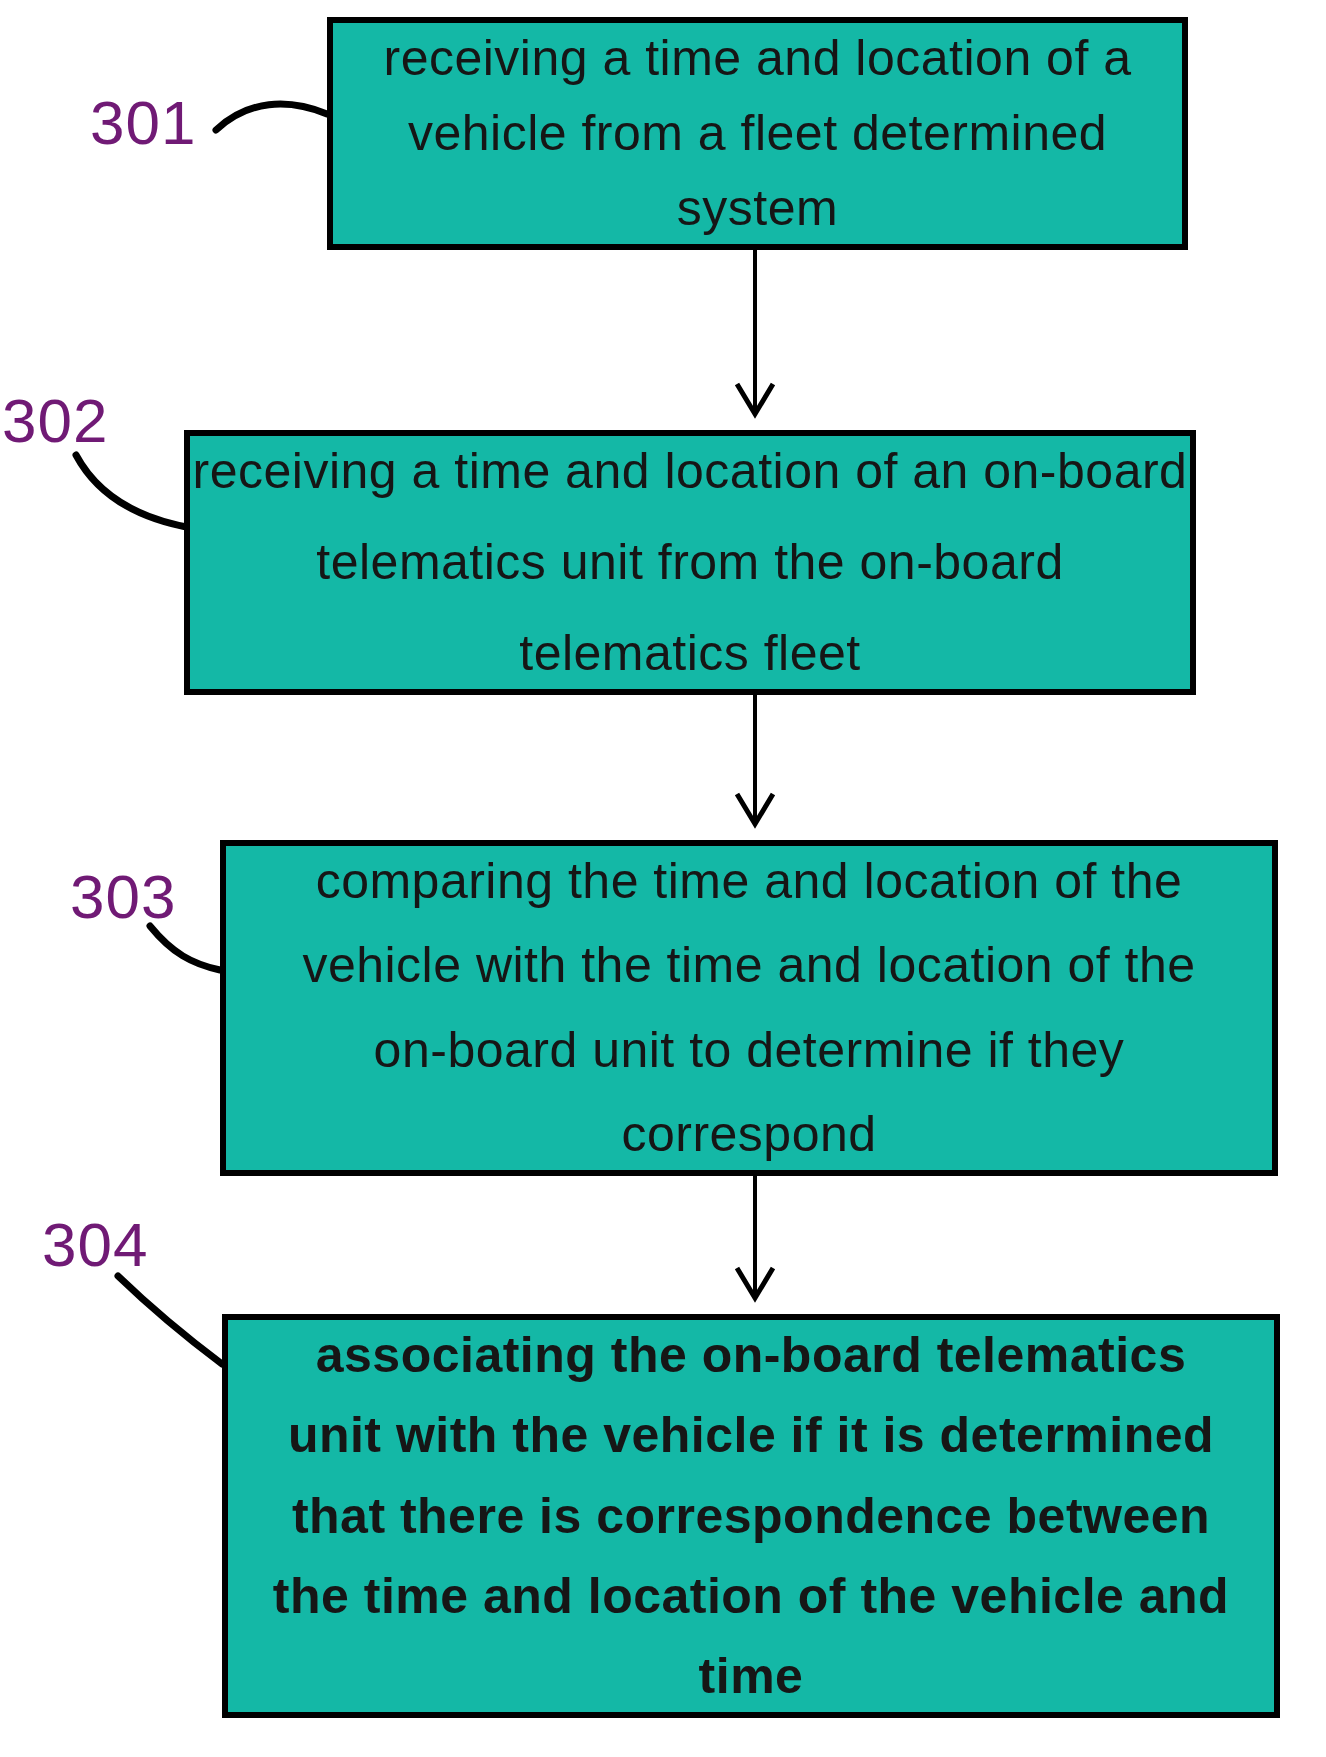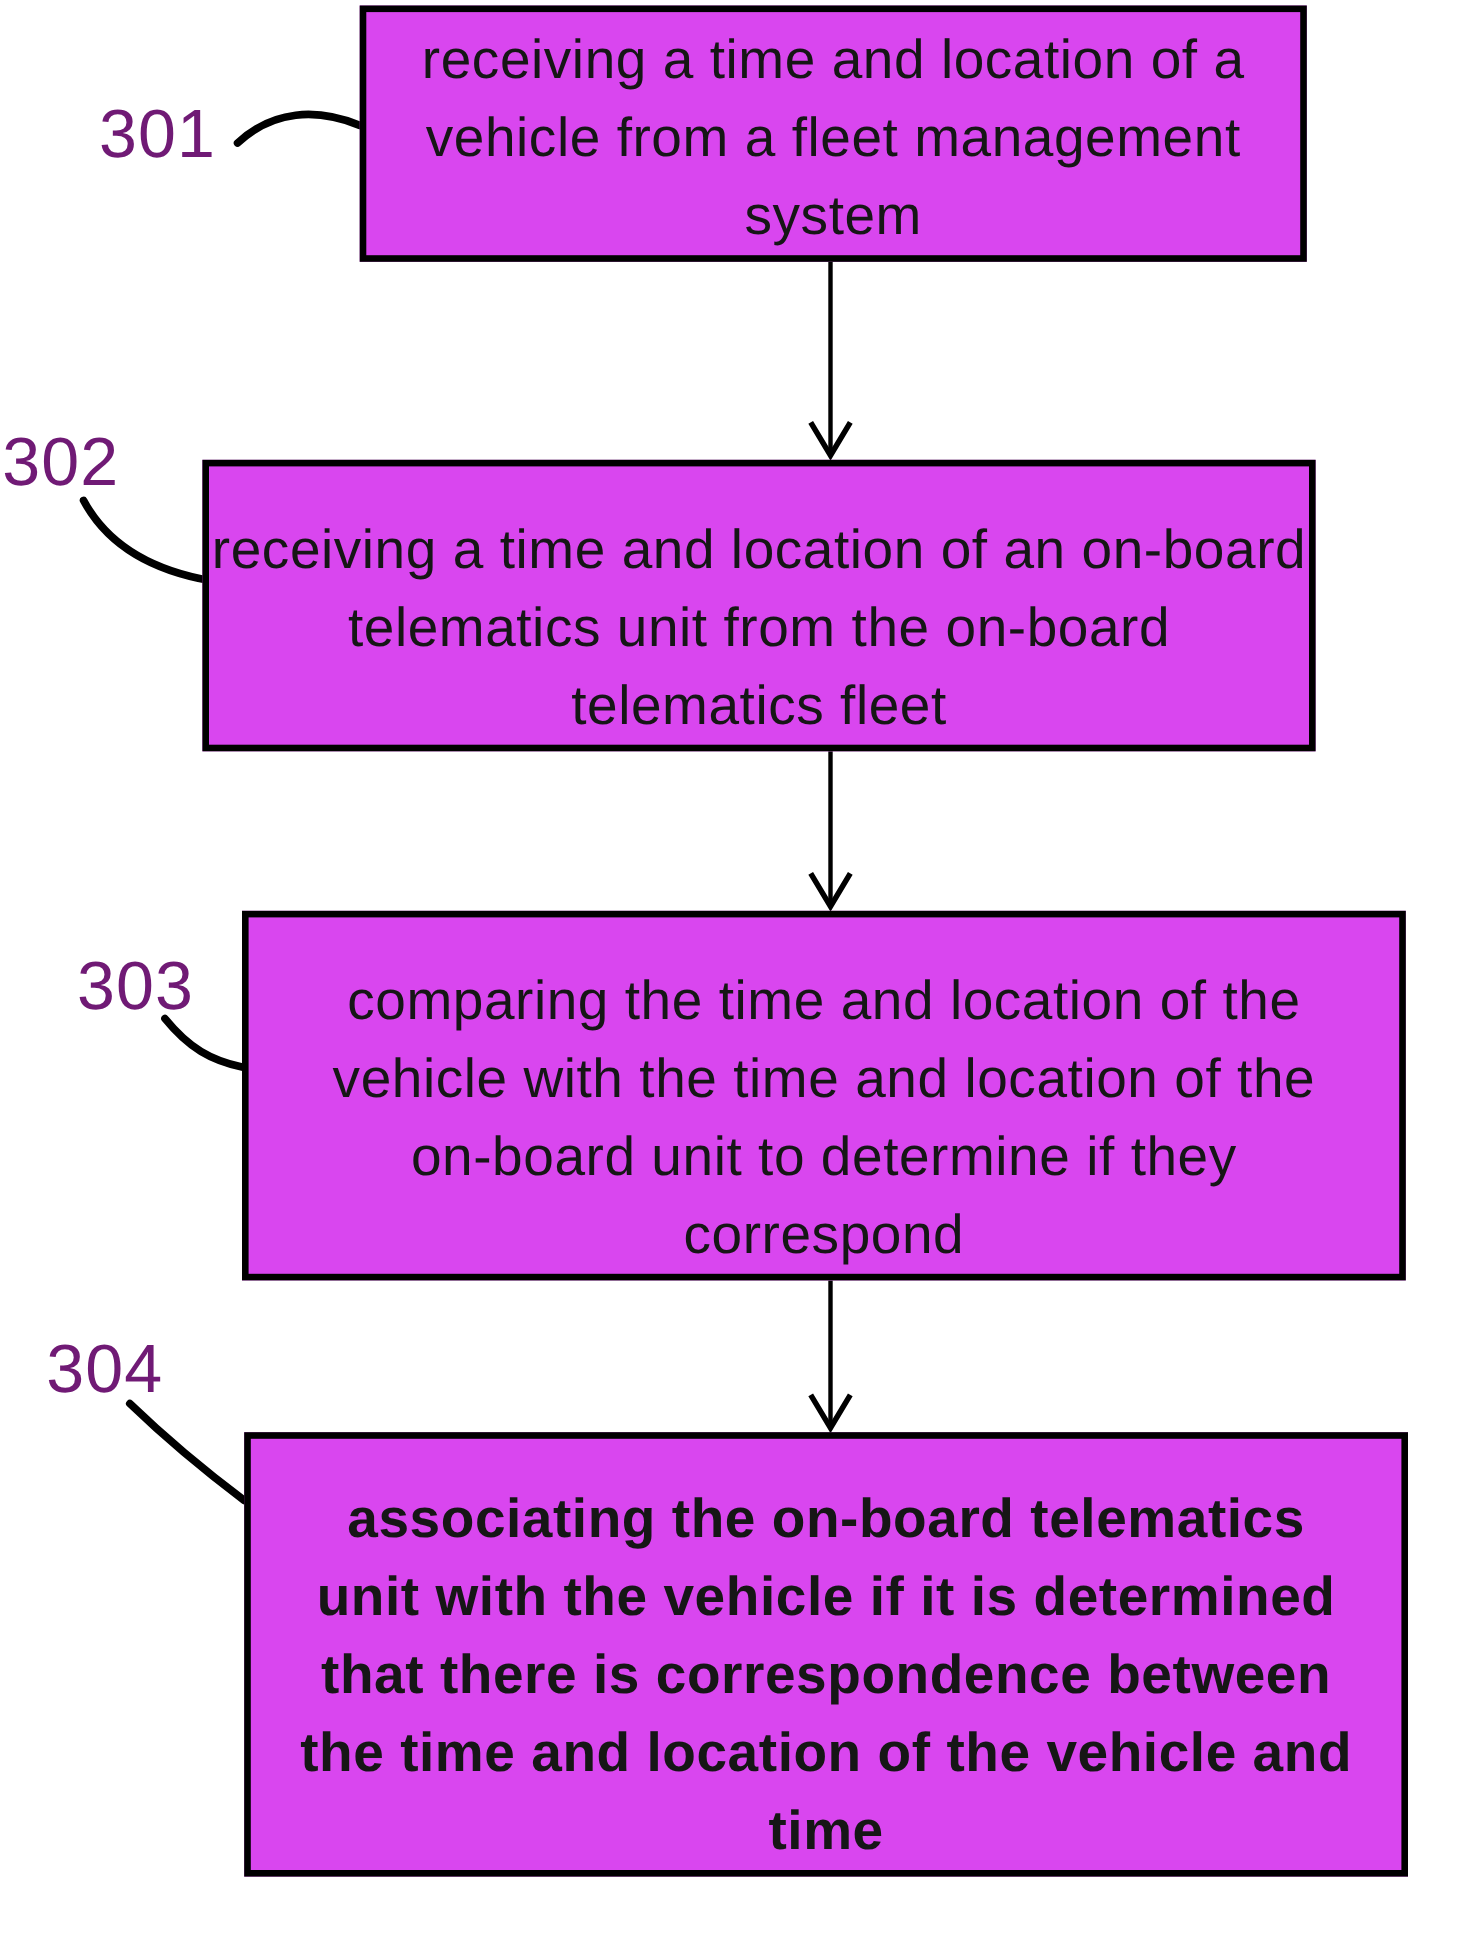--- a/index.html
+++ b/index.html
@@ -20,26 +20,27 @@
     left: 0;
     top: 0;
     width: 1326px;
     height: 1757px;
     pointer-events: none;
   }
   .step-box {
     position: absolute;
     box-sizing: border-box;
     border: 6px solid #000000;
-    background: #d946ef;
+    background: #14b8a6;
     display: flex;
     flex-direction: column;
-    justify-content: flex-end;
+    justify-content: space-between;
     align-items: center;
     text-align: center;
+    margin-top: 12px;
   }
   .step-line {
     font-size: 50px;
     line-height: 71px;
     color: #161616;
     letter-spacing: 0.5px;
     white-space: nowrap;
   }
   .ref-label {
     position: absolute;
@@ -83,21 +84,21 @@
     <path d="M 118 1276 C 146 1303, 186 1337, 222 1364" fill="none" stroke="#000000" stroke-width="7" stroke-linecap="round"></path>
   </svg>
 
   <div class="ref-label" id="label-301">301</div>
   <div class="ref-label" id="label-302">302</div>
   <div class="ref-label" id="label-303">303</div>
   <div class="ref-label" id="label-304">304</div>
 
   <div class="step-box" id="box-301">
     <div class="step-line">receiving a time and location of a</div>
-    <div class="step-line">vehicle from a fleet management</div>
+    <div class="step-line">vehicle from a fleet determined</div>
     <div class="step-line">system</div>
   </div>
 
   <div class="step-box" id="box-302">
     <div class="step-line">receiving a time and location of an on-board</div>
     <div class="step-line">telematics unit from the on-board</div>
     <div class="step-line">telematics fleet</div>
   </div>
 
   <div class="step-box" id="box-303">

